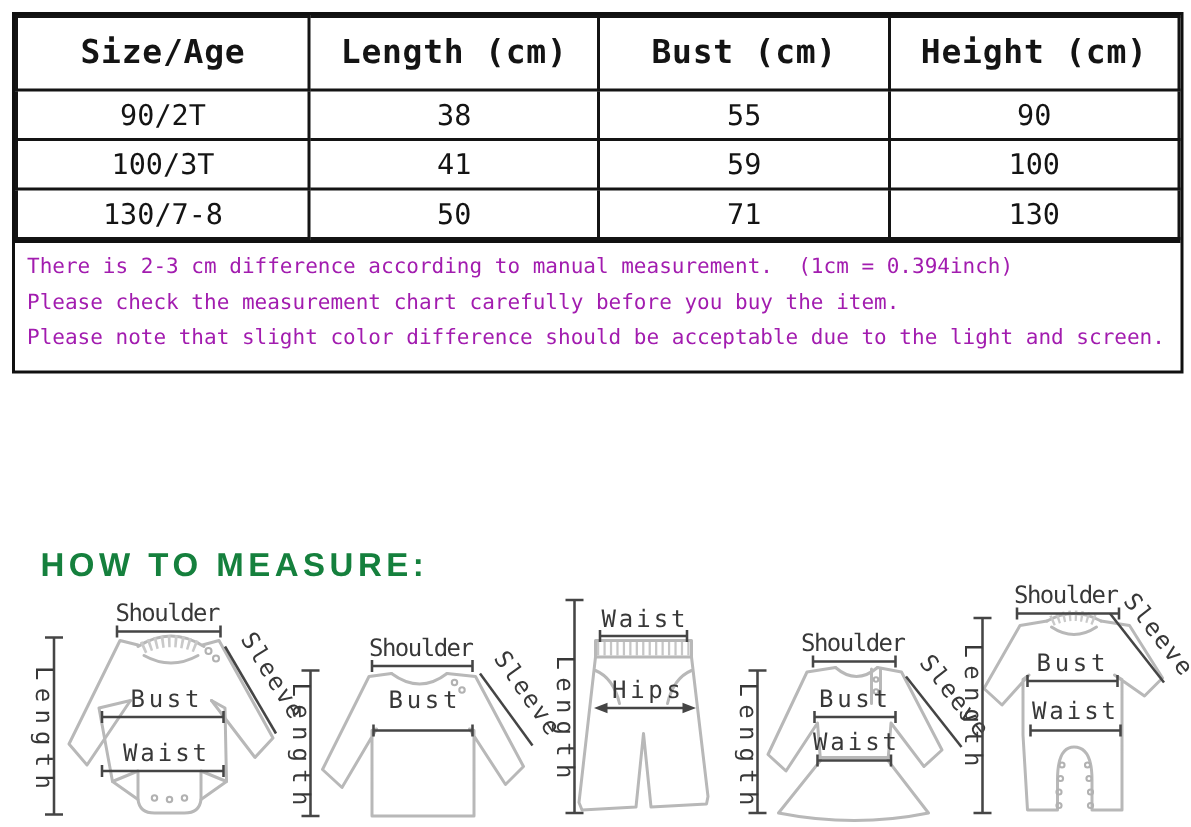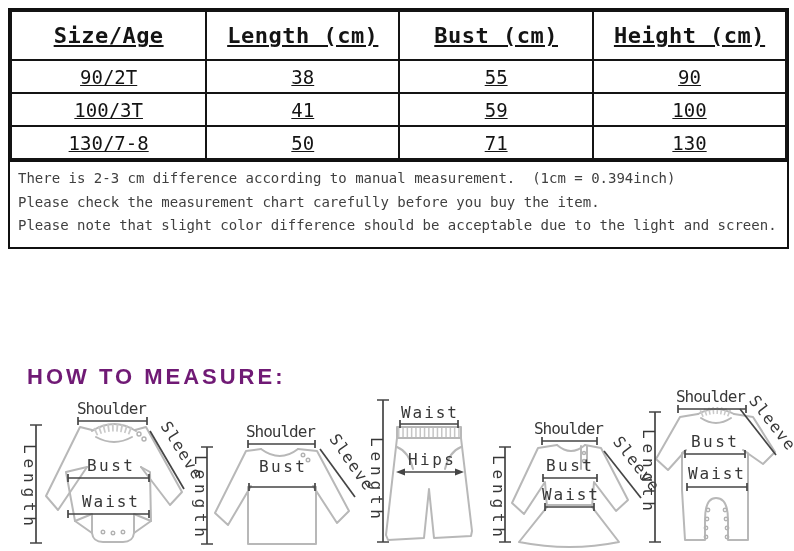--- a/index.html
+++ b/index.html
@@ -1,33 +1,33 @@
 <!DOCTYPE html>
 <html><head>
 <meta charset="utf-8">
 <style>
   html,body{margin:0;padding:0;background:#ffffff;}
   .canvas{position:relative;width:794px;height:551px;background:#ffffff;overflow:hidden;
           font-family:"DejaVu Sans Mono",monospace;color:#141414;}
 
   
   .chart-box{position:absolute;left:8px;top:8px;width:777px;border:2.5px solid #101010;background:#fff;}
-  table.size-table{width:100%;border-collapse:collapse;table-layout:fixed;text-decoration:underline;}
+  table.size-table{width:100%;border-collapse:collapse;table-layout:fixed;}
   table.size-table th, table.size-table td{
      border:2px solid #141414;text-align:center;vertical-align:middle;padding:0;
      font-family:"DejaVu Sans Mono",monospace;}
   table.size-table th{height:47px;font-size:22px;font-weight:bold;letter-spacing:0.5px;}
   table.size-table td{height:31px;font-size:19px;font-weight:normal;}
   .notes{border-top:2.5px solid #101010;padding:5px 8px 9px 8px;}
-  .notes .note-line{font-size:14px;line-height:23.5px;white-space:pre-wrap;color:#404040;}
+  .notes .note-line{font-size:14px;line-height:23.5px;white-space:pre-wrap;color:#a21caf;}
 
   
   .htm-heading{position:absolute;left:27px;top:364px;
      font-family:"Liberation Sans","DejaVu Sans",sans-serif;
-     font-weight:bold;font-size:22px;letter-spacing:3px;color:#701a75;}
+     font-weight:bold;font-size:22px;letter-spacing:3px;color:#15803d;}
   svg.measure-svg{position:absolute;left:0;top:386px;width:794px;height:165px;}
 
   .outline{fill:none;stroke:#b8b8b8;stroke-width:2;stroke-linecap:round;stroke-linejoin:round;}
   .rib{fill:none;stroke:#c9c9c9;stroke-width:8;stroke-dasharray:1.8 2.6;}
   .rib-sm{fill:none;stroke:#c9c9c9;stroke-width:7;stroke-dasharray:1.6 2.4;}
   .band{fill:none;stroke:#c6c6c6;stroke-width:9;stroke-dasharray:1.5 2.8;}
   .dot{fill:none;stroke:#b2b2b2;stroke-width:1.4;}
   .mline{fill:none;stroke:#454545;stroke-width:1.7;}
   .arrow{fill:#454545;stroke:none;}
   .lbl{font-family:"DejaVu Sans Mono",monospace;font-size:16px;fill:#383838;}

